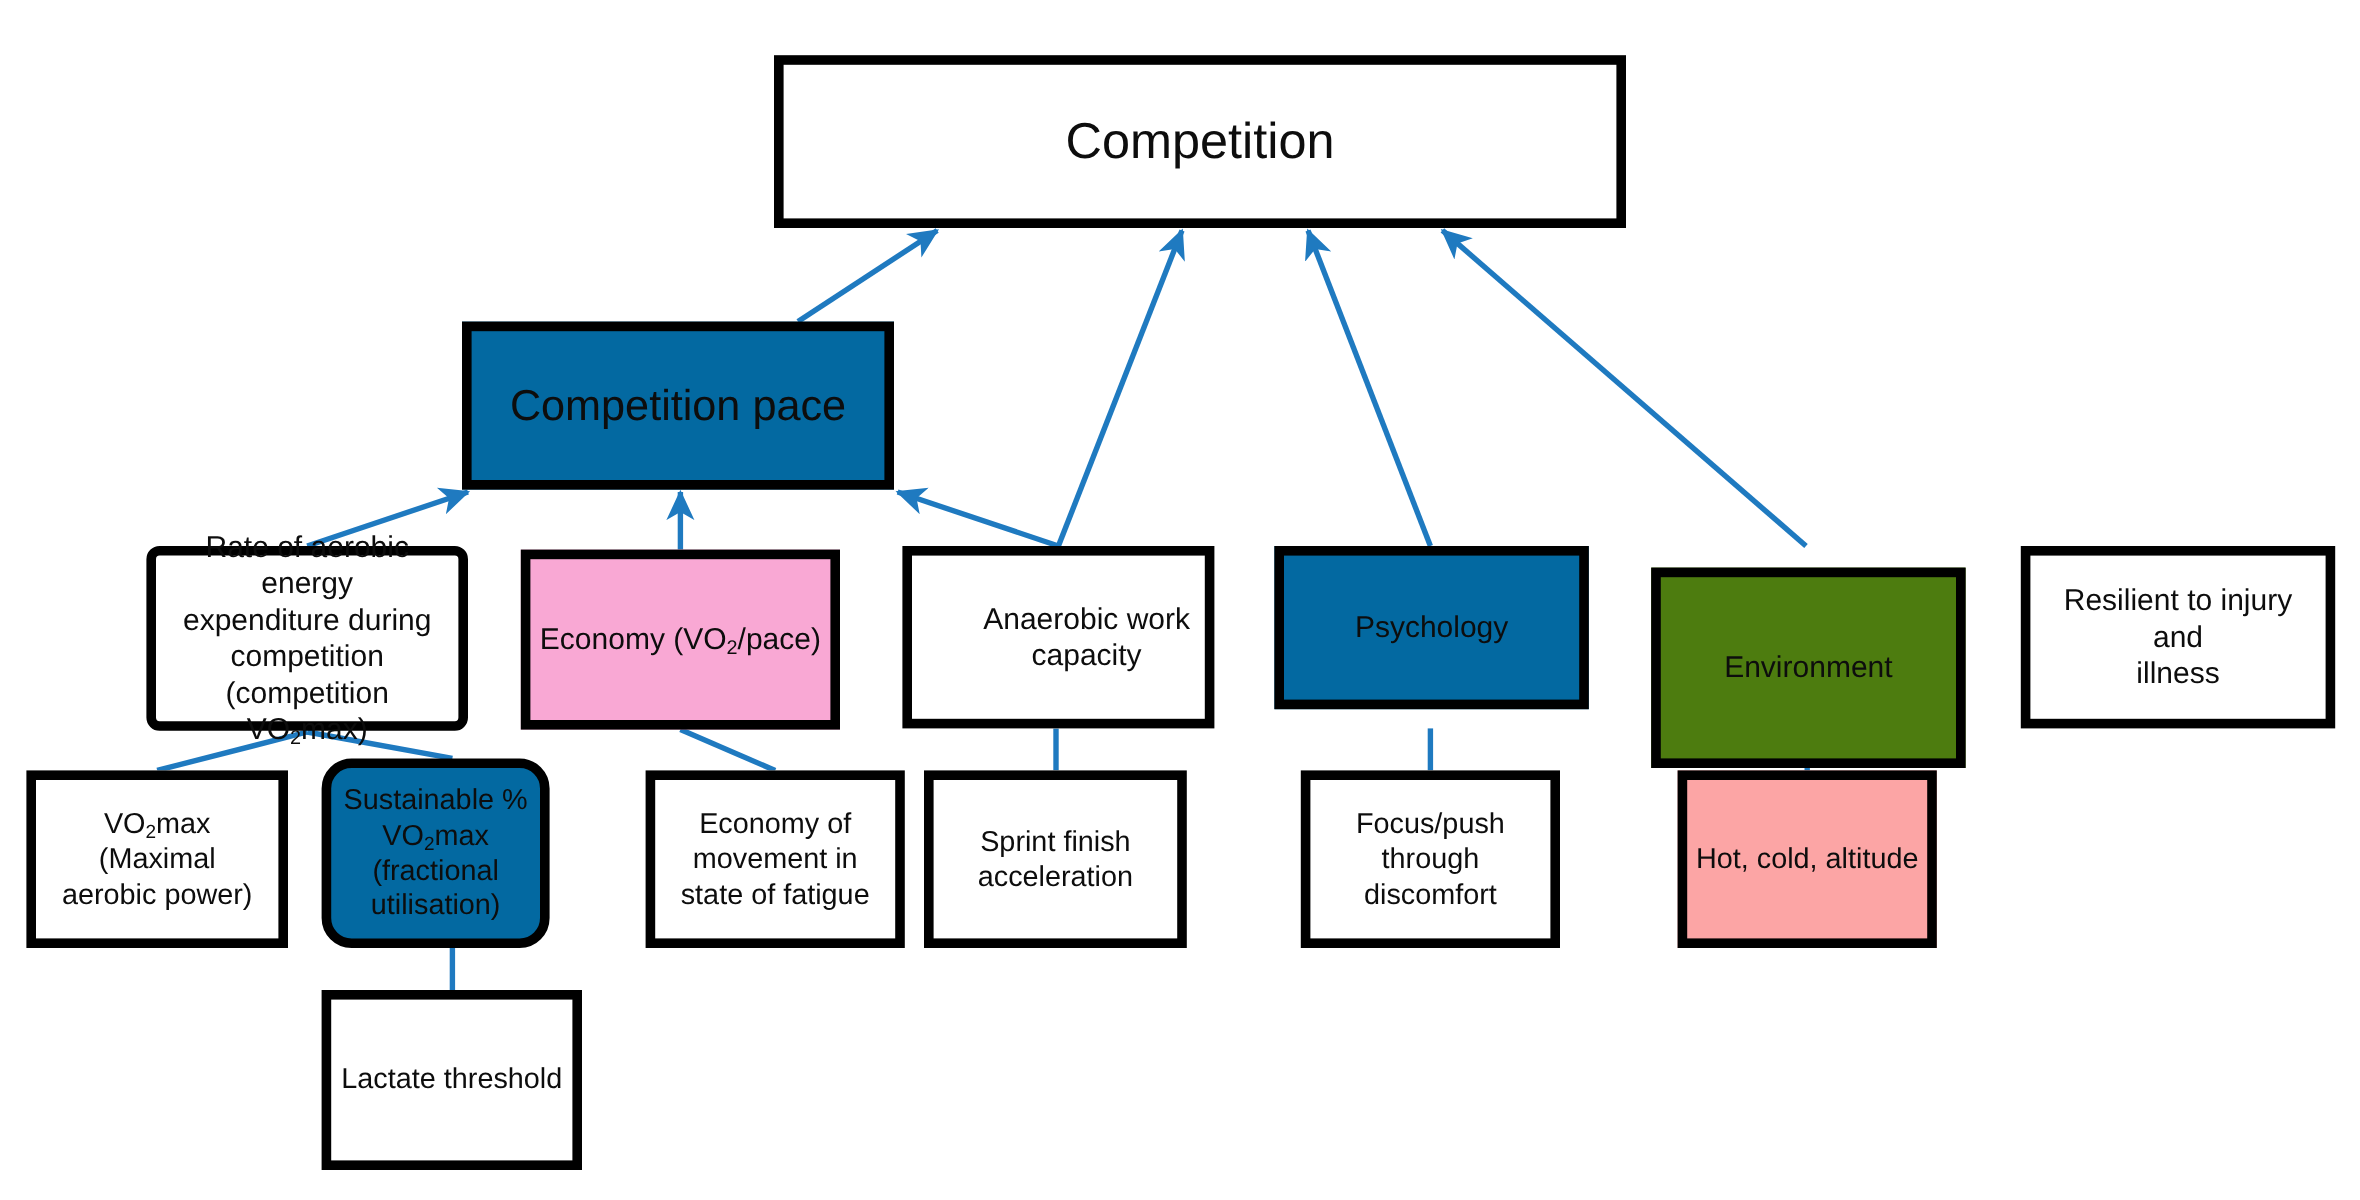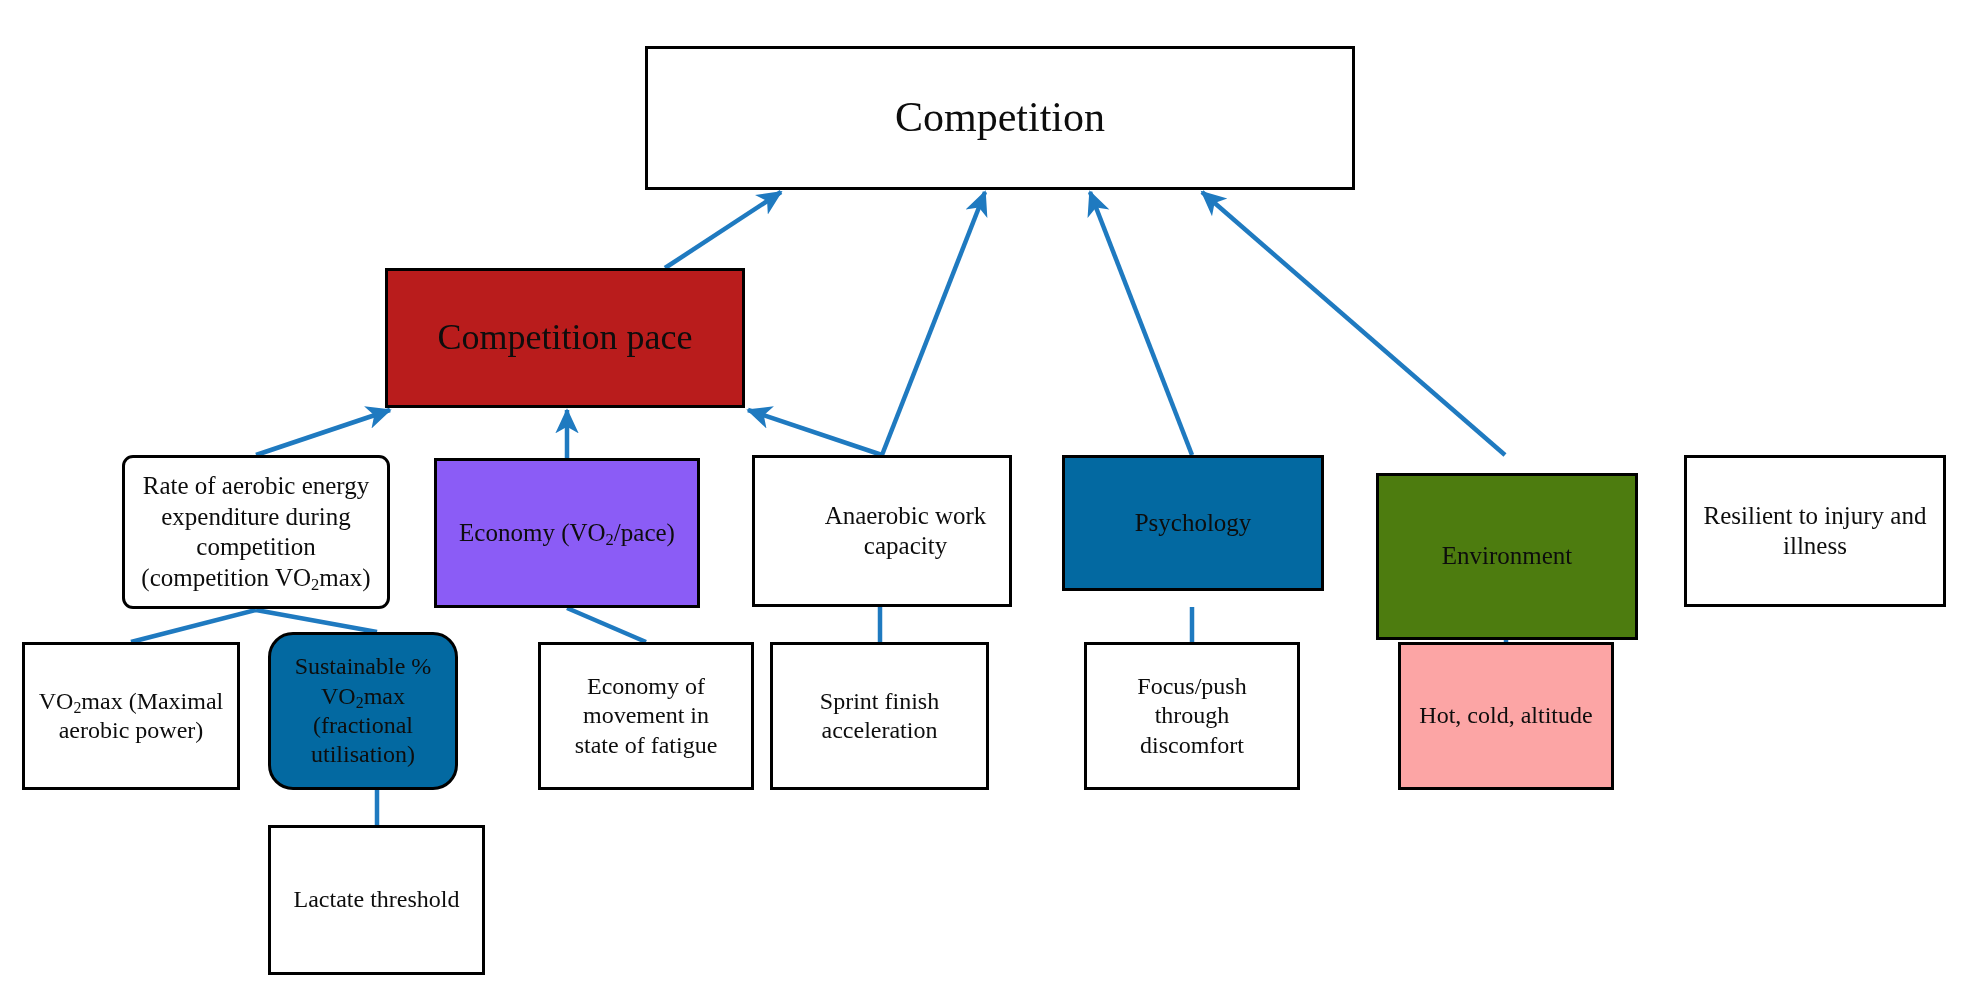--- a/index.html
+++ b/index.html
@@ -20,29 +20,28 @@
     left: 0;
     top: 0;
     width: 1967px;
     height: 1000px;
     pointer-events: none;
   }
   .node {
     position: absolute;
     box-sizing: border-box;
     background: #ffffff;
-    border: 3px solid #0c4a6e;
+    border: 8px solid #0c4a6e;
     display: flex;
     align-items: center;
     justify-content: center;
     text-align: center;
     color: #0d0d0d;
     line-height: 1.22;
     z-index: 2;
-    font-family: Liberation Serif, serif;
   }
   .node .label {
     display: block;
     padding: 0 6px;
     white-space: pre-line;
   }
   .s-root   { font-size: 42px; }
   .s-major  { font-size: 36px; }
   .s-mid    { font-size: 25px; }
   .s-small  { font-size: 24px; }
@@ -74,27 +73,27 @@
       <line x1="377" y1="632" x2="256" y2="610" stroke="#1F7AC0" stroke-width="4.5" stroke-linecap="butt"></line>
       <line x1="377" y1="825" x2="377" y2="790" stroke="#1F7AC0" stroke-width="4.5" stroke-linecap="butt"></line>
       <line x1="646" y1="642" x2="567" y2="608" stroke="#1F7AC0" stroke-width="4.5" stroke-linecap="butt"></line>
       <line x1="880" y1="642" x2="880" y2="607" stroke="#1F7AC0" stroke-width="4.5" stroke-linecap="butt"></line>
       <line x1="1192" y1="642" x2="1192" y2="607" stroke="#1F7AC0" stroke-width="4.5" stroke-linecap="butt"></line>
       <line x1="1506" y1="642" x2="1506" y2="607" stroke="#1F7AC0" stroke-width="4.5" stroke-linecap="butt"></line>
     </svg>
 <div class="node s-root" style="left: 645px; top: 46px; width: 710px; height: 144px; border-color: rgb(0, 0, 0); background: rgb(255, 255, 255); color: rgb(13, 13, 13);">
       <span class="label">Competition</span>
     </div>
-    <div class="node s-major" style="left: 385px; top: 268px; width: 360px; height: 140px; border-color: rgb(0, 0, 0); background: #b91c1c; color: rgb(13, 13, 13);">
+    <div class="node s-major" style="left: 385px; top: 268px; width: 360px; height: 140px; border-color: rgb(0, 0, 0); background: #0369a1; color: rgb(13, 13, 13);">
       <span class="label">Competition pace</span>
     </div>
     <div class="node s-mid" style="left: 122px; top: 455px; width: 268px; height: 154px; border-color: rgb(0, 0, 0); background: rgb(255, 255, 255); color: rgb(13, 13, 13); border-radius: 11px;">
       <span class="label">Rate of aerobic energy<br>expenditure during<br>competition<br>(competition VO<sub>2</sub>max)</span>
     </div>
-    <div class="node s-mid" style="left: 434px; top: 458px; width: 266px; height: 150px; border-color: rgb(0, 0, 0); background: #8b5cf6; color: rgb(13, 13, 13);">
+    <div class="node s-mid" style="left: 434px; top: 458px; width: 266px; height: 150px; border-color: rgb(0, 0, 0); background: #f9a8d4; color: rgb(13, 13, 13);">
       <span class="label">Economy (VO<sub>2</sub>/pace)</span>
     </div>
     <div class="node s-mid" style="left: 752px; top: 455px; width: 260px; height: 152px; border-color: rgb(0, 0, 0); background: rgb(255, 255, 255); color: rgb(13, 13, 13); padding-left: 47px;">
       <span class="label">Anaerobic work<br>capacity</span>
     </div>
     <div class="node s-mid" style="left: 1062px; top: 455px; width: 262px; height: 136px; border-color: rgb(0, 0, 0); background: #0369a1; color: rgb(13, 13, 13);">
       <span class="label">Psychology</span>
     </div>
     <div class="node s-mid" style="left: 1376px; top: 473px; width: 262px; height: 167px; border-color: rgb(0, 0, 0); background: #4d7c0f; color: rgb(13, 13, 13);">
       <span class="label">Environment</span>

